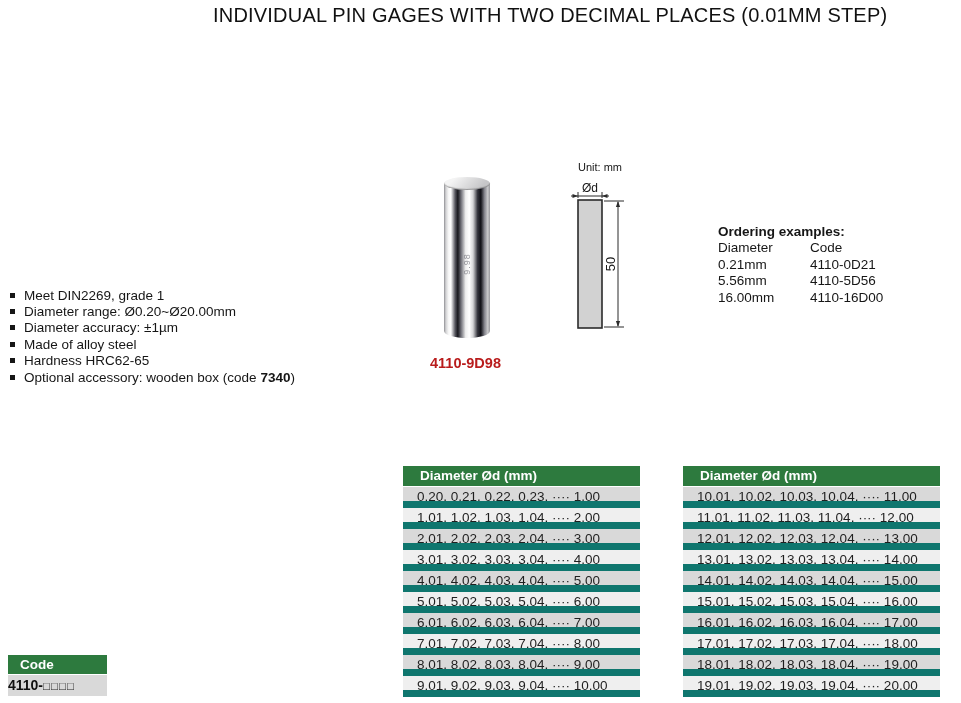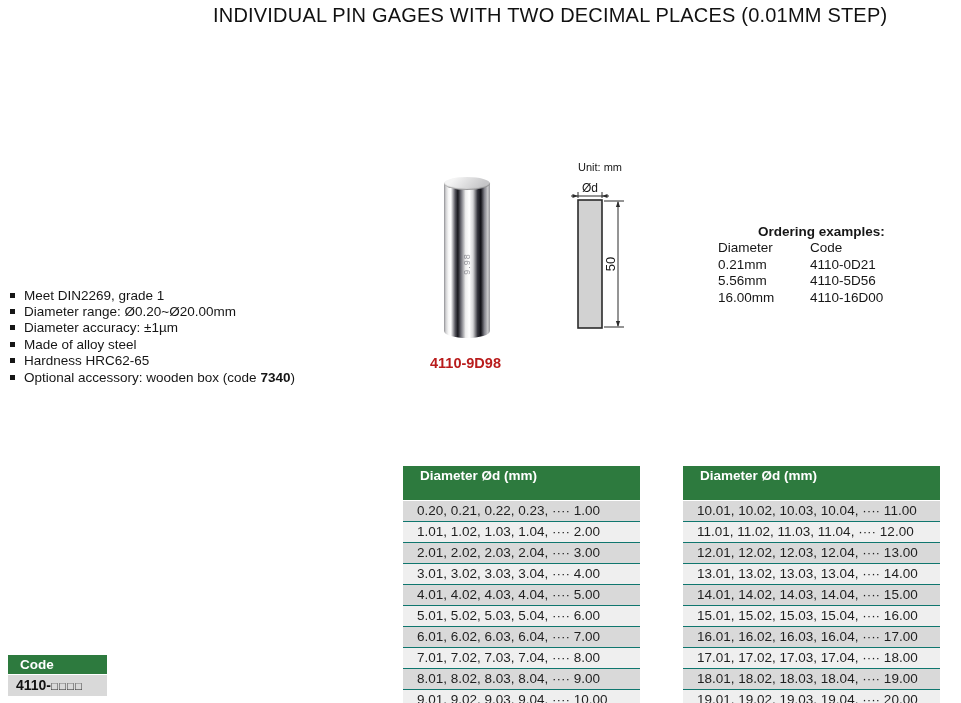--- a/index.html
+++ b/index.html
@@ -46,51 +46,51 @@
   }
   .model-label { left:430px; top:355px; font-size:14.5px; font-weight:bold; color:#b91c1c; }
 
   
   .drawing { left:560px; top:155px; }
   .drawing line { stroke:#2b2b2b; stroke-width:1; }
   .drawing text { font-family:"Liberation Sans", sans-serif; fill:#161616; }
 
   
   .ordering { left:718px; top:224px; font-size:13.5px; line-height:16.4px; color:#161616; }
-  .ordering .o-title { font-weight:bold;margin-left:40px; }
+  .ordering .o-title { font-weight:bold; }
   .o-row span.c1 { display:inline-block; width:92px; }
 
   
   .ptable { top:466px; }
   .pt-head {
-    height:35px; line-height:20px; box-sizing:border-box;
+    height:21px; line-height:20px; box-sizing:border-box;
     background:var(--green,#2d7a3e); color:#ffffff;
     font-weight:bold; font-size:13.5px; padding-left:17px;
     border-bottom:1px solid #ffffff;
   }
   .pt-row {
     height:21px; line-height:20px; box-sizing:border-box;
     font-size:13.5px; padding-left:14px; color:#1f1f1f;
-    border-bottom:1px solid #0f766e; white-space:nowrap; overflow:hidden;
+    border-bottom:7px solid #0f766e; white-space:nowrap; overflow:hidden;
   }
   .pt-row.odd  { background:var(--row_odd,#d9d9d9); }
   .pt-row.even { background:var(--row_even,#efefef); }
   .t-left  { left:403px; width:237px; }
   .t-right { left:683px; width:257px; }
 
   
   .code-box { left:8px; top:655px; width:99px; }
   .code-head {
     height:20px; line-height:19px; box-sizing:border-box;
     background:var(--green,#2d7a3e); color:#fff; font-weight:bold;
     font-size:13.5px; padding-left:12px; border-bottom:1px solid #fff;
   }
   .code-row {
     height:21px; line-height:21px; box-sizing:border-box;
-    background:var(--row_odd,#d9d9d9); padding-left:8px;
+    background:var(--row_odd,#d9d9d9); padding-left:0;
     font-size:14px; font-weight:bold; color:#111; white-space:nowrap;
   }
   .code-row .boxes { font-size:11.5px; letter-spacing:1px; font-weight:bold; color:#222; }
 </style>
 </head>
 <body>
 
 <div class="abs page-title">INDIVIDUAL PIN GAGES WITH TWO DECIMAL PLACES (0.01MM STEP)</div>
 
 <div class="abs features">

